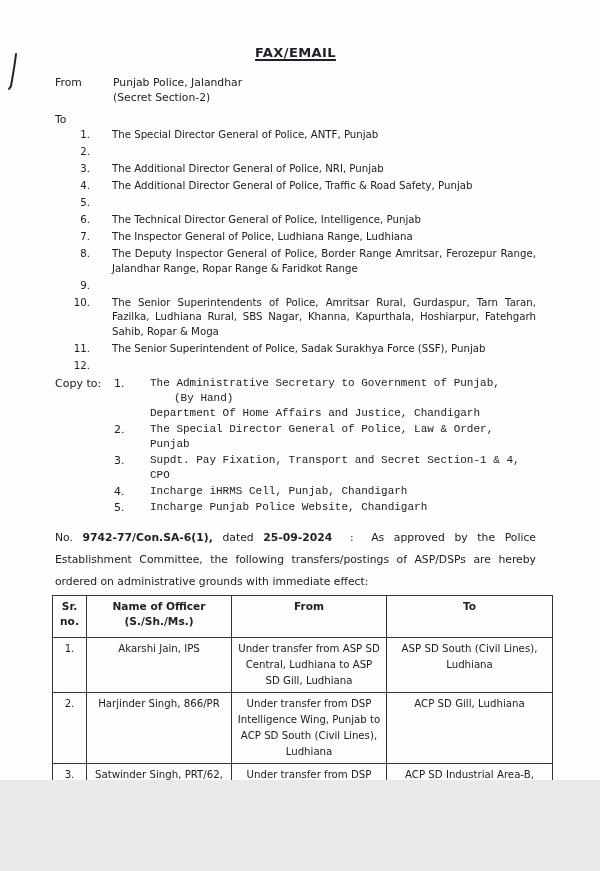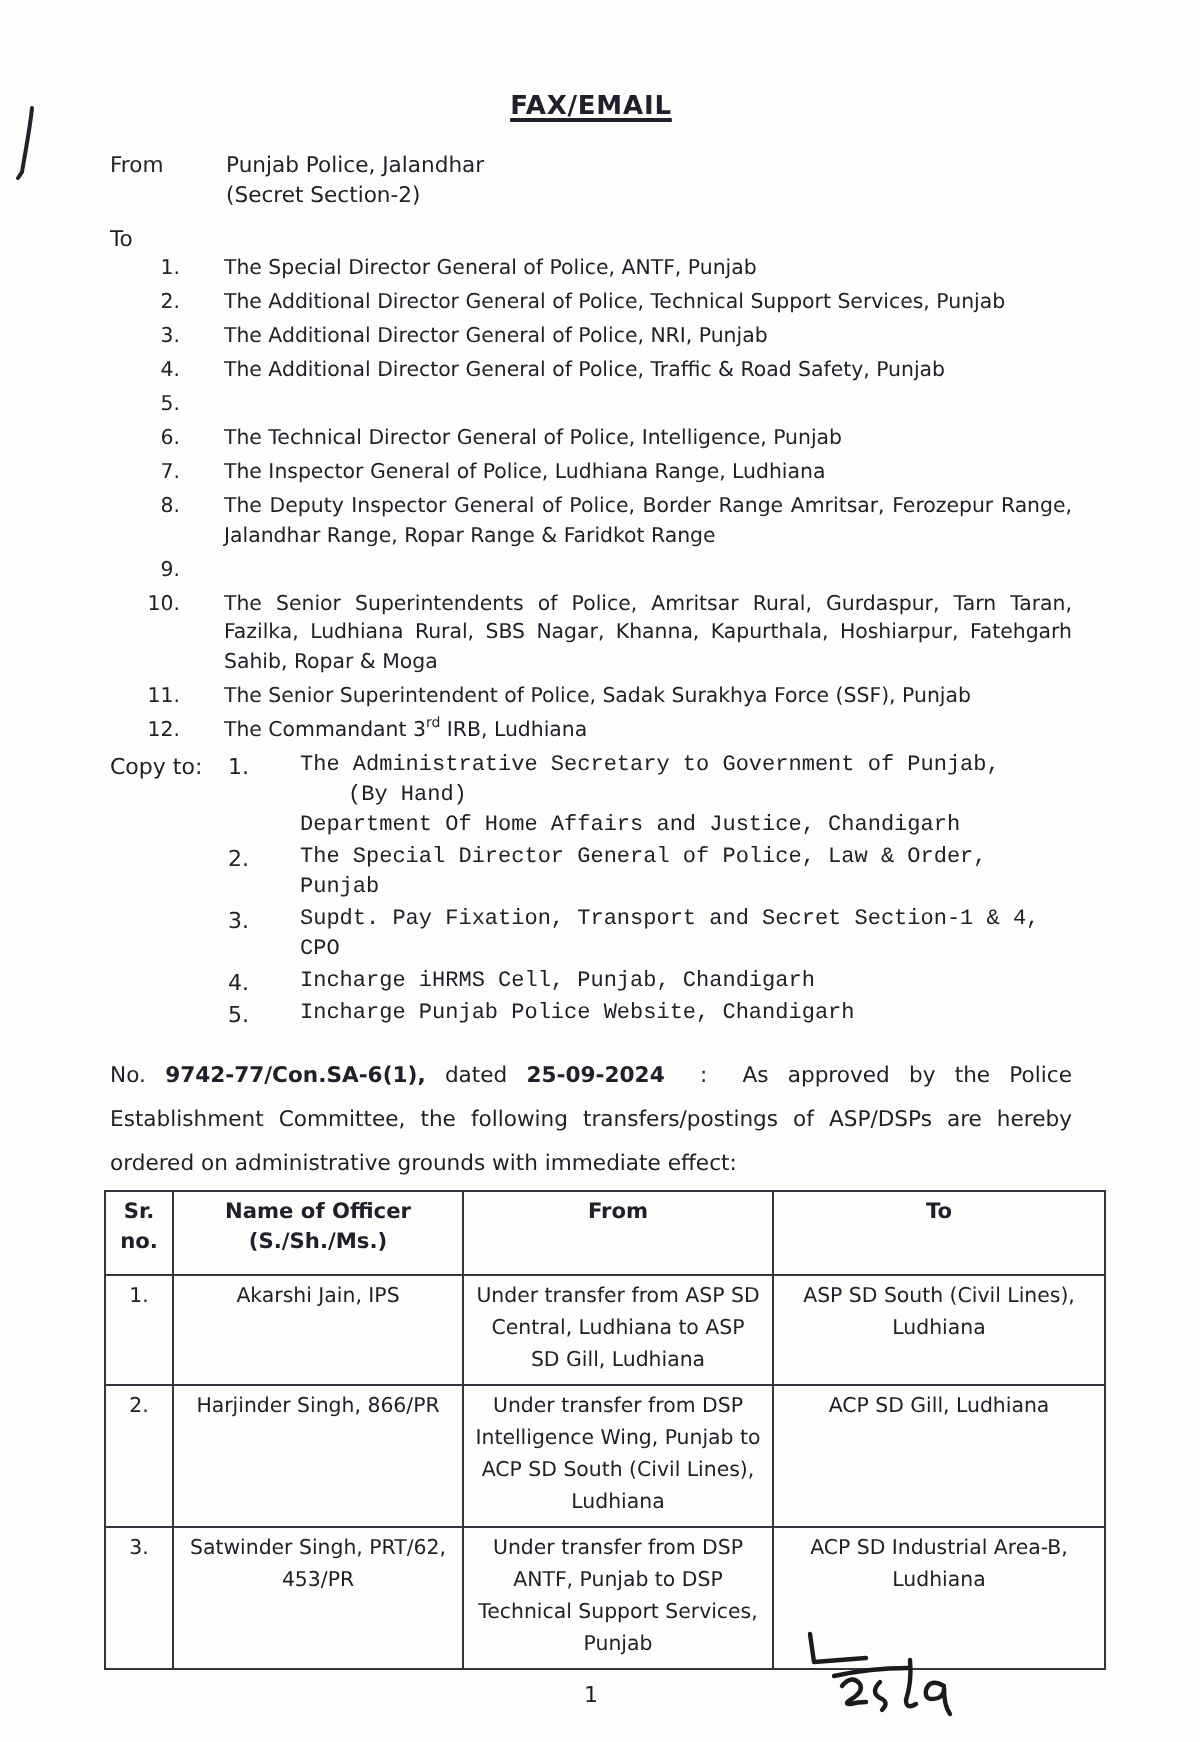--- a/index.html
+++ b/index.html
@@ -2,21 +2,21 @@
 <html><head>
 <meta charset="utf-8">
 <style>
   * { box-sizing: border-box; margin: 0; padding: 0; }
   html, body { background: #e9e9e9; }
   body { font-family: "DejaVu Sans", "Liberation Sans", sans-serif; }
 
   .page {
     position: relative;
     width: 600px;
-    height: 871px;
+    height: 780px;
     margin: 0 auto;
     background: #fdfdfc;
     color: #20202a;
     padding: 42px 64px 0 55px;
     overflow: hidden;
   }
 
   
   .title-wrap { text-align: center; margin: 0 0 14px 0; }
   .title {
@@ -110,21 +110,20 @@
   </div>
 
   <div class="to-label">To</div>
   <div class="to-list">
     <div class="to-item">
       <span class="num">1.</span>
       <span class="txt">The Special Director General of Police, ANTF, Punjab</span>
     </div>
     <div class="to-item">
       <span class="num">2.</span>
-      <span class="txt">The Additional Director General of Police, Technical Support Services, Punjab</span>
     </div>
     <div class="to-item">
       <span class="num">3.</span>
       <span class="txt">The Additional Director General of Police, NRI, Punjab</span>
     </div>
     <div class="to-item">
       <span class="num">4.</span>
       <span class="txt">The Additional Director General of Police, Traffic &amp; Road Safety, Punjab</span>
     </div>
     <div class="to-item">
@@ -148,21 +147,20 @@
     <div class="to-item">
       <span class="num">10.</span>
       <span class="txt">The Senior Superintendents of Police, Amritsar Rural, Gurdaspur, Tarn Taran, Fazilka, Ludhiana Rural, SBS Nagar, Khanna, Kapurthala, Hoshiarpur, Fatehgarh Sahib, Ropar &amp; Moga</span>
     </div>
     <div class="to-item">
       <span class="num">11.</span>
       <span class="txt">The Senior Superintendent of Police, Sadak Surakhya Force (SSF), Punjab</span>
     </div>
     <div class="to-item">
       <span class="num">12.</span>
-      <span class="txt"><span>The Commandant 3</span><sup class="ord">rd</sup><span> IRB, Ludhiana</span></span>
     </div>
   </div>
 
   <div class="copy-block">
     <span class="copy-label">Copy to:</span>
     <div class="copy-items">
       <div class="copy-item">
         <span class="num">1.</span>
         <span class="txt">
           <div><span>The Administrative Secretary to Government of Punjab,</span><span class="byhand">(By Hand)</span></div>

